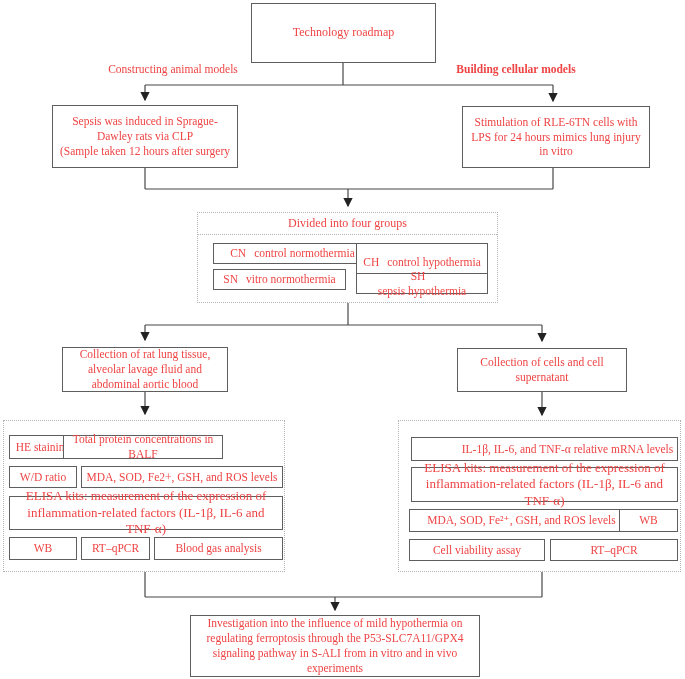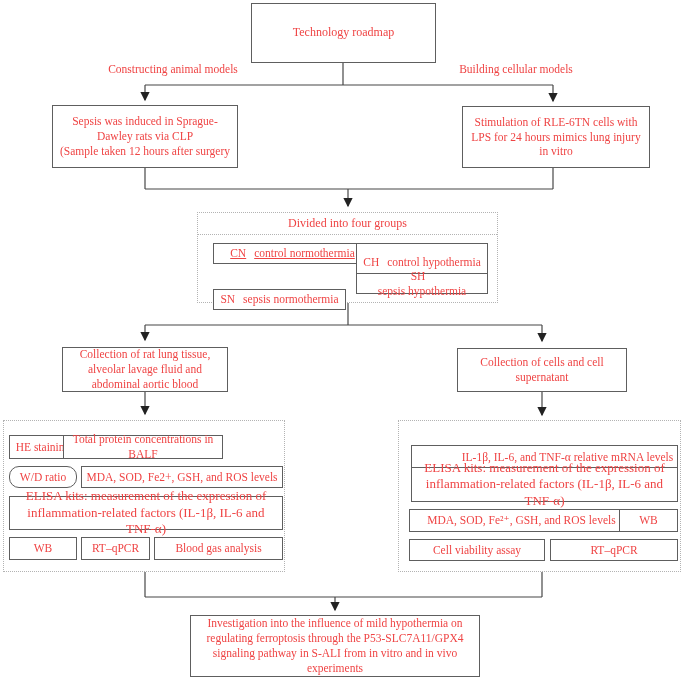--- a/index.html
+++ b/index.html
@@ -89,69 +89,69 @@
       <path d="M145,572 V597"></path>
       <path d="M542,572 V597"></path>
       <path d="M145,597 H542"></path>
       <path d="M335,597 V610" marker-end="url(#arr)"></path>
     </g>
   </svg>
 
   <div class="box titlefont" style="left:251px; top:3px; width:185px; height:60px;">Technology roadmap</div>
 
   <div class="label" style="left:73px; top:61px; width:200px; height:16px;">Constructing animal models</div>
-  <div class="label" style="left:416px; top:61px; width:200px; height:16px;">Building cellular models</div>
+  <div class="label" style="left:416px; top:61px; width:200px; height:16px;font-weight:bold;">Building cellular models</div>
 
   <div class="box" style="left:52px; top:105px; width:186px; height:63px;">Sepsis was induced in Sprague-
 Dawley rats via CLP
 (Sample taken 12 hours after surgery</div>
   <div class="box" style="left:462px; top:106px; width:188px; height:62px;">Stimulation of RLE-6TN cells with
 LPS for 24 hours mimics lung injury
 in vitro</div>
 
   <div class="panel" style="left:197px; top:212px; width:301px; height:91px;">
     <div class="group-title">Divided into four groups</div>
-    <div class="box group-box" style="left:15px; top:30px; width:159px; height:21px;text-decoration:underline;">
+    <div class="box group-box" style="left:15px; top:30px; width:159px; height:21px;">
       <span class="code">CN</span>
       <span>control normothermia</span>
     </div>
     <div class="box group-box" style="left:158px; top:30px; width:132px; height:38px;">
       <span class="code">CH</span>
       <span>control hypothermia</span>
     </div>
-    <div class="box group-box" style="left:15px; top:76px; width:133px; height:21px;">
+    <div class="box group-box" style="left:15px; top:56px; width:133px; height:21px;">
       <span class="code">SN</span>
-      <span>sepsis normothermia</span>
+      <span>vitro normothermia</span>
     </div>
     <div class="box group-box" style="left:158px; top:60px; width:132px; height:21px;flex-direction:column;">
       <span class="code">SH</span>
       <span>sepsis hypothermia</span>
     </div>
   </div>
 
   <div class="box" style="left:62px; top:347px; width:166px; height:45px;">Collection of rat lung tissue,
 alveolar lavage fluid and
 abdominal aortic blood</div>
   <div class="box" style="left:457px; top:348px; width:170px; height:44px;">Collection of cells and cell
 supernatant</div>
 
   <div class="panel" style="left:3px; top:420px; width:282px; height:152px;">
     <div class="box" style="left:5px; top:14px; width:68px; height:24px;">HE staining</div>
     <div class="box" style="left:59px; top:14px; width:160px; height:24px;">Total protein concentrations in BALF</div>
-    <div class="box" style="left:5px; top:45px; width:68px; height:22px;border-radius:10px;">W/D ratio</div>
+    <div class="box" style="left:5px; top:45px; width:68px; height:22px;">W/D ratio</div>
     <div class="box" style="left:77px; top:45px; width:202px; height:22px;">MDA, SOD, Fe2+, GSH, and ROS levels</div>
     <div class="box small" style="left:5px; top:75px; width:274px; height:34px;">ELISA kits:  measurement of the expression of
 inflammation-related factors (IL-1β, IL-6 and TNF-α)</div>
     <div class="box" style="left:5px; top:116px; width:68px; height:23px;">WB</div>
     <div class="box" style="left:77px; top:116px; width:69px; height:23px;">RT–qPCR</div>
     <div class="box" style="left:150px; top:116px; width:129px; height:23px;">Blood gas analysis</div>
   </div>
 
   <div class="panel" style="left:398px; top:420px; width:283px; height:152px;">
-    <div class="box" style="left:12px; top:24px; width:267px; height:24px;padding-left:48px;">IL-1β, IL-6, and TNF-α relative mRNA levels</div>
+    <div class="box" style="left:12px; top:16px; width:267px; height:24px;padding-left:48px;">IL-1β, IL-6, and TNF-α relative mRNA levels</div>
     <div class="box small" style="left:12px; top:46px; width:267px; height:35px;">ELISA kits:  measurement of the expression of
 inflammation-related factors (IL-1β, IL-6 and TNF-α)</div>
     <div class="box" style="left:10px; top:88px; width:225px; height:23px;">MDA, SOD, Fe²⁺, GSH, and ROS levels</div>
     <div class="box" style="left:220px; top:88px; width:59px; height:23px;">WB</div>
     <div class="box" style="left:10px; top:118px; width:136px; height:22px;">Cell viability assay</div>
     <div class="box" style="left:151px; top:118px; width:128px; height:22px;">RT–qPCR</div>
   </div>
 
   <div class="box" style="left:190px; top:615px; width:290px; height:62px; line-height:15px;">Investigation into the influence of mild hypothermia on
 regulating ferroptosis through the P53-SLC7A11/GPX4

